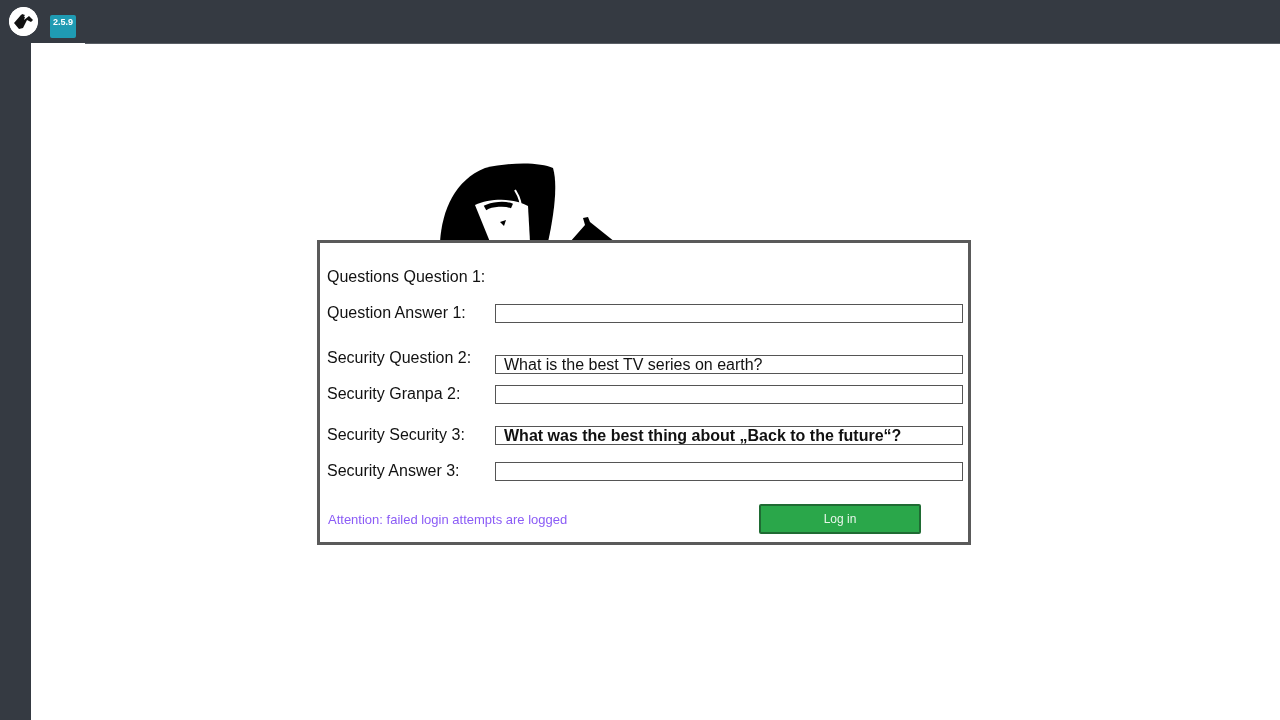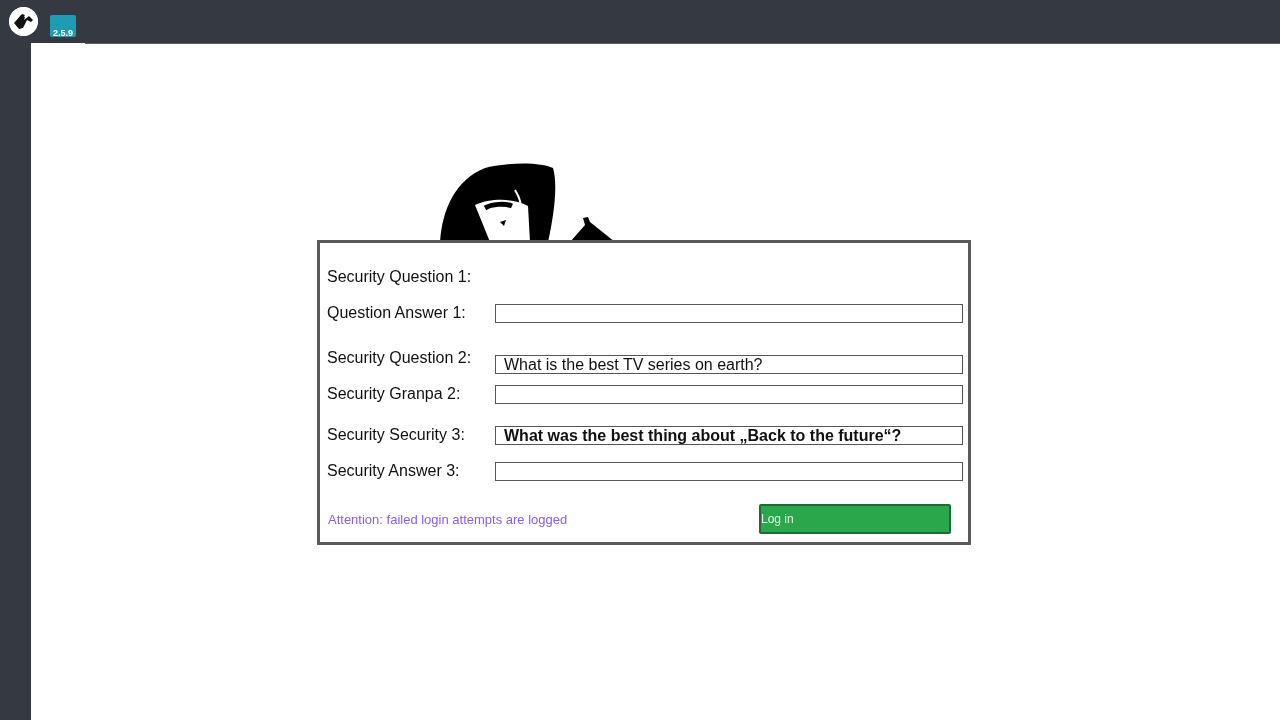--- a/index.html
+++ b/index.html
@@ -1,31 +1,31 @@
 <!DOCTYPE html>
 <html><head>
   <meta charset="utf-8">
   <style>
     * { box-sizing: border-box; margin: 0; padding: 0; }
     html, body { width: 1280px; height: 720px; overflow: hidden; background: #ffffff; font-family: "Liberation Sans", "DejaVu Sans", sans-serif; }
     .topbar { position: absolute; left: 0; top: 0; width: 1280px; height: 43px; background: #353a42; }
     .topbar-line { position: absolute; left: 85px; top: 43px; width: 1195px; height: 1px; background: #5a5f66; }
     .logo { position: absolute; left: 9px; top: 7px; width: 29px; height: 29px; border-radius: 50%; background: #ffffff; overflow: hidden; }
     .logo svg { position: absolute; left: 0; top: 0; }
-    .version { position: absolute; left: 50px; top: 15px; height: 14px; padding: 11px 3px; background: #1f9bb3; color: #ffffff; font-size: 9px; font-weight: bold; line-height: 14px; border-radius: 2px; }
+    .version { position: absolute; left: 50px; top: 15px; height: 23px; padding: 0 3px; background: #1f9bb3; color: #ffffff; font-size: 9px; font-weight: bold; line-height: 14px; border-radius: 2px; }
     .sidebar { position: absolute; left: 0; top: 43px; width: 31px; height: 677px; background: #353a42; }
     .content { position: absolute; left: 31px; top: 44px; width: 1249px; height: 676px; background: #ffffff; }
     .hacker { position: absolute; left: 430px; top: 160px; width: 200px; height: 82px; overflow: hidden; }
     .dialog { position: absolute; left: 317px; top: 240px; width: 654px; height: 305px; border: 3px solid #5a5a5a; background: #ffffff; }
     .dialog-title { position: absolute; left: 0; top: 0; width: 648px; height: 21px; background: #595959; color: #ffffff; font-size: 18px; line-height: 21px; text-align: center; }
     .row-label { position: absolute; left: 7px; font-size: 16px; color: #111; line-height: 20px; }
     .field { position: absolute; left: 175px; width: 468px; height: 19px; border: 1px solid #555; background: #fff; font-size: 16px; line-height: 17px; padding-left: 8px; color: #111; white-space: nowrap; overflow: hidden; }
     input.field { font-family: "Liberation Sans", "DejaVu Sans", sans-serif; outline: none; }
     .attention { position: absolute; left: 8px; top: 269px; font-size: 13px; color: #8b5cf6; }
-    .login-btn { position: absolute; left: 439px; top: 261px; width: 192px; height: 30px; background: #2aa74a; border: 2px solid #1f6b33; border-radius: 2px; color: #e8f5ea; font-size: 12px; line-height: 26px; text-align: left; cursor: pointer; font-family: "Liberation Sans", "DejaVu Sans", sans-serif; }
+    .login-btn { position: absolute; left: 439px; top: 261px; width: 162px; height: 30px; background: #2aa74a; border: 2px solid #1f6b33; border-radius: 2px; color: #e8f5ea; font-size: 12px; line-height: 26px; text-align: center; cursor: pointer; font-family: "Liberation Sans", "DejaVu Sans", sans-serif; }
   </style>
 </head>
 <body>
 
 <div class="topbar">
   <div class="logo">
     <svg width="29" height="29" viewBox="0 0 29 29">
       <circle cx="14.5" cy="14.5" r="14.5" fill="#ffffff"></circle>
       <path d="M5 16 L12 8 L16 10 L15 13 L20 9 L24 13 L22 15 L18 13 L14 21 L10 22 Z" fill="#111"></path>
       <path d="M10 11 L13 7 L16 8 L13 12 Z" fill="#111"></path>
@@ -45,21 +45,21 @@
     <path d="M45 45 C60 38 85 38 98 46 L100 82 L60 82 Z" fill="#fff"></path>
     <path d="M55 48 C62 44 75 43 82 46" stroke="#000" stroke-width="5" fill="none"></path>
     <path d="M70 62 L76 60 L74 66 Z" fill="#000"></path>
     <path d="M85 30 C90 38 92 44 90 50" stroke="#fff" stroke-width="2" fill="none"></path>
     <path d="M140 82 L155 65 L153 58 L158 57 L160 62 L185 82 Z" fill="#000"></path>
   </svg>
 </div>
 
 <div class="dialog">
 
-  <div class="row-label" style="top:24px;">Security Question 1:</div>
+  <div class="row-label" style="top:24px;">Questions Question 1:</div>
 
   <div class="row-label" style="top:60px;">Question Answer 1:</div>
   <input class="field" style="top: 61px;" type="text" value="">
 
   <div class="row-label" style="top:105px;">Security Question 2:</div>
   <div class="field" style="top:112px;">What is the best TV series on earth?</div>
 
   <div class="row-label" style="top:141px;">Security Granpa 2:</div>
   <input class="field" style="top: 142px;" type="text" value="">
 

